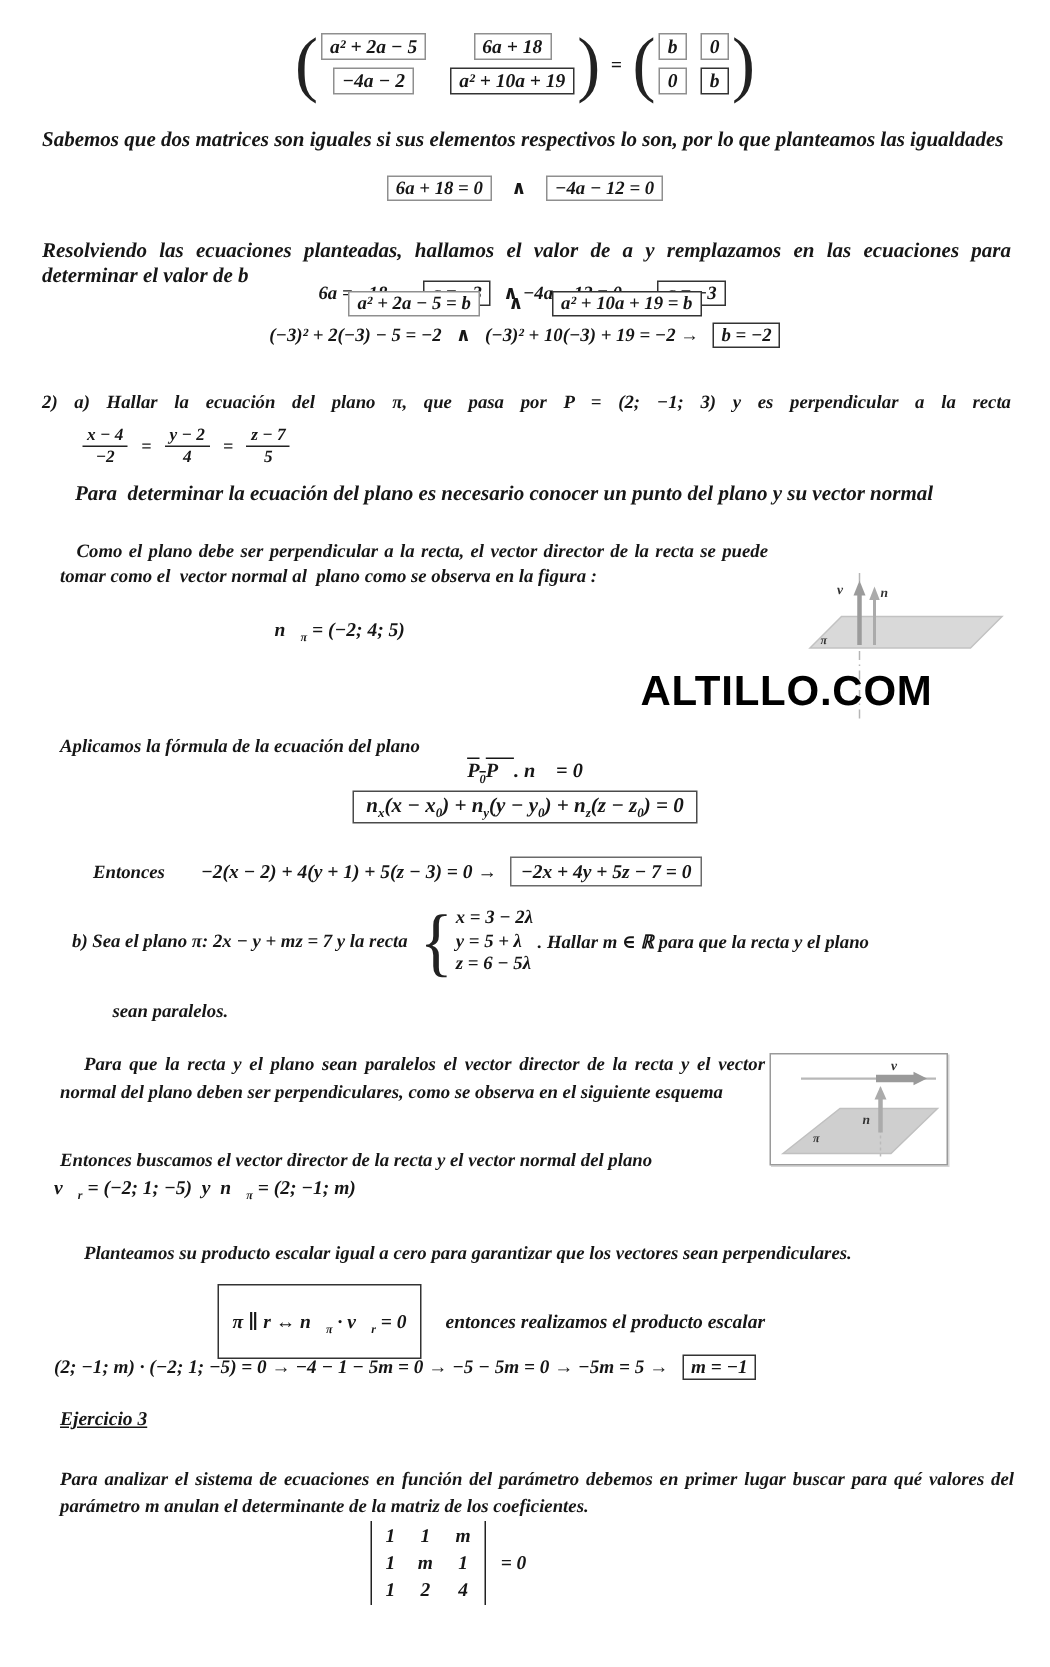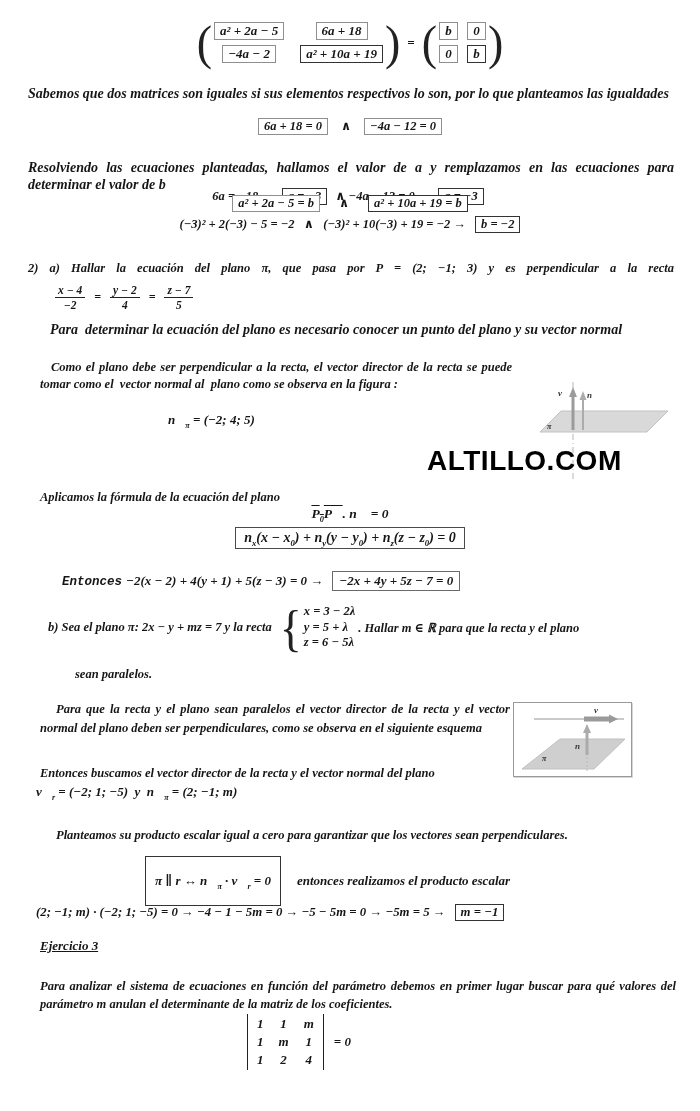--- a/index.html
+++ b/index.html
@@ -110,38 +110,38 @@
     <polygon points="15,50 36,29 143,29 122,50" fill="#d9d9d9" stroke="#c2c2c2" stroke-width="1"></polygon>
     <line x1="48" y1="48" x2="48" y2="13" stroke="#9b9b9b" stroke-width="3"></line>
     <polygon points="48,5 44,15 52,15" fill="#9b9b9b"></polygon>
     <line x1="58" y1="48" x2="58" y2="17" stroke="#ababab" stroke-width="2"></line>
     <polygon points="58,9 54.5,18 61.5,18" fill="#ababab"></polygon>
     <text x="33" y="14" font-size="9">v⃗</text>
     <text x="62" y="16" font-size="9">n⃗</text>
     <text x="22" y="47" font-size="8">π</text>
   </svg>
 
-  <div class="abs math fs13" style="top:412px;left:168px;">
+  <div class="abs math fs13" style="top:412px;left:183px;">
     <span>n⃗</span><sub>π</sub><span> = (−2; 4; 5)</span>
   </div>
 
   <div class="abs t fs12 nw" style="top:490px;left:40px;">Aplicamos la fórmula de la ecuación del plano</div>
 
   <div class="abs wm" style="top:445px;left:427px;">ALTILLO.COM</div>
 
   <div class="abs ctr math" style="top:506px;font-size:13.5px;">
     <span class="ovl"><span>P</span><sub>0</sub><span>P⃗</span></span><span>. n⃗ = 0</span>
   </div>
 
   <div class="abs ctr" style="top:527px;">
     <span class="bx bxl math fs14"><span>n</span><sub>x</sub><span>(x − x</span><sub>0</sub><span>) + n</span><sub>y</sub><span>(y − y</span><sub>0</sub><span>) + n</span><sub>z</sub><span>(z − z</span><sub>0</sub><span>) = 0</span></span>
   </div>
 
   <div class="abs" style="top:571px;left:62px;">
-    <span class="t fs12" style="margin-right:0;font-family:Liberation Mono, monospace;">Entonces</span>
+    <span class="t fs12" style="margin-right:20px;">Entonces</span>
     <span class="math fs13">−2(x − 2) + 4(y + 1) + 5(z − 3) = 0 →</span>
     <span class="bx math fs13" style="margin-left:5px;border-color:#6a6a6a;padding:1px 6px;">−2x + 4y + 5z − 7 = 0</span>
   </div>
 
   <div class="abs" style="top:604px;left:48px;display:flex;align-items:center;">
     <span class="t fs12">b) Sea el plano π: 2x − y + mz = 7 y la recta</span>
     <span class="brace">{</span>
     <span class="sys">
       <span style="display:block;">x = 3 − 2λ</span>
       <span style="display:block;">y = 5 + λ</span>

